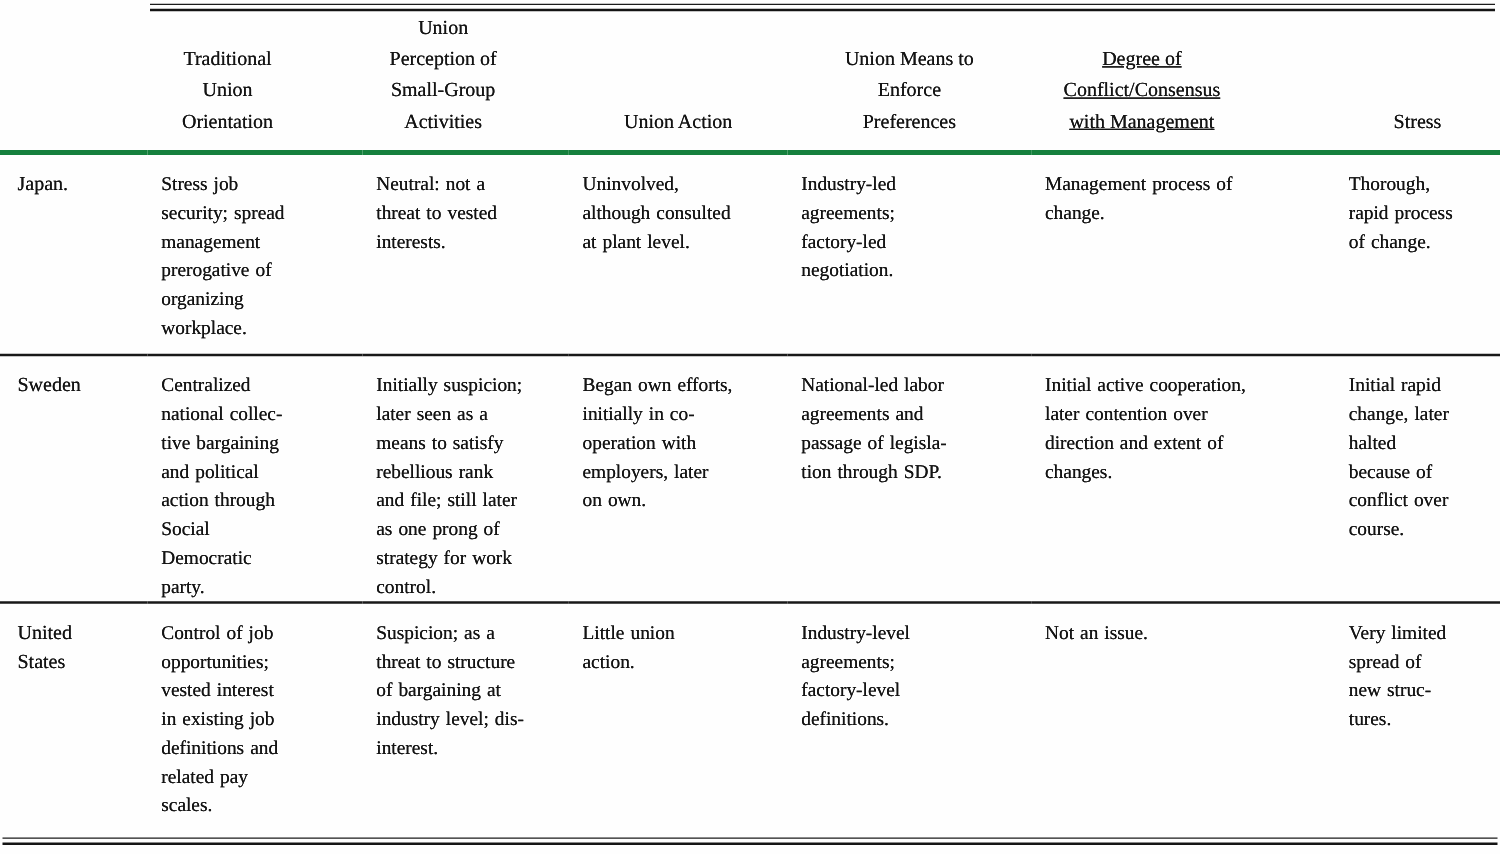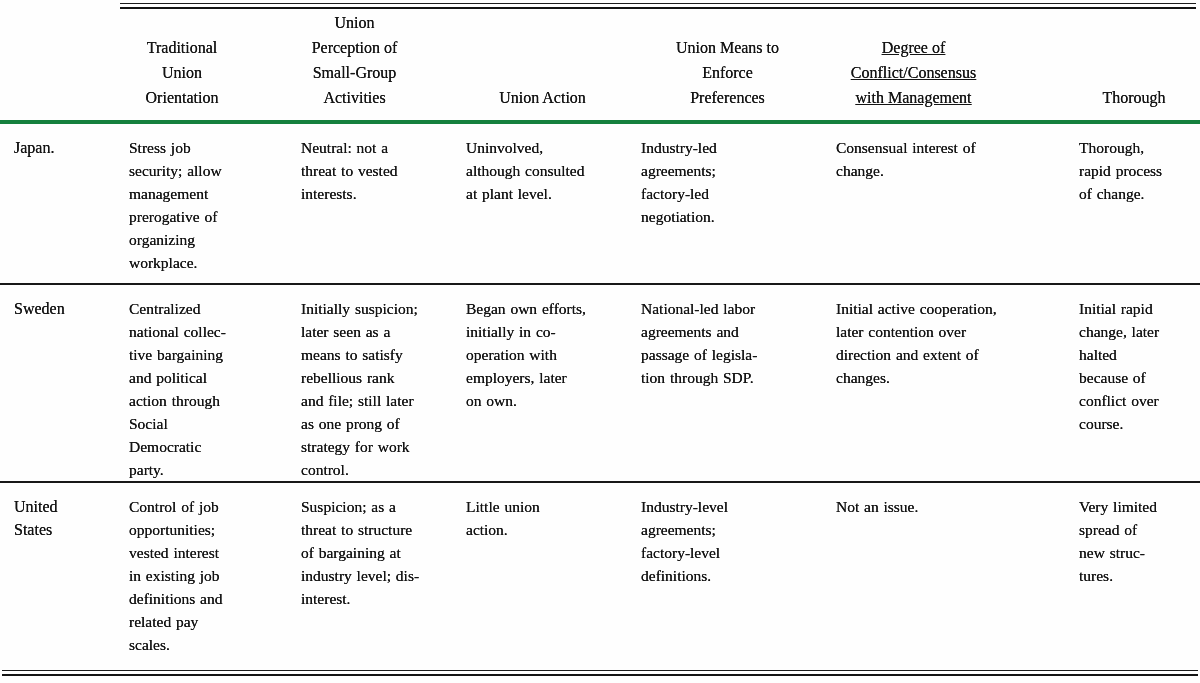--- a/index.html
+++ b/index.html
@@ -107,43 +107,43 @@
 Perception of
 Small-Group
 Activities</th>
         <th class="c3">Union Action</th>
         <th class="c4">Union Means to
 Enforce
 Preferences</th>
         <th class="c5">Degree of
 Conflict/Consensus
 with Management</th>
-        <th class="c6">Thorough</th>
+        <th class="c6">Stress</th>
       </tr>
     </thead>
     <tbody>
       <tr class="r0">
         <td class="label">Japan.</td>
         <td>Stress job
-security; allow
+security; spread
 management
 prerogative of
 organizing
 workplace.</td>
         <td>Neutral: not a
 threat to vested
 interests.</td>
         <td>Uninvolved,
 although consulted
 at plant level.</td>
         <td>Industry-led
 agreements;
 factory-led
 negotiation.</td>
-        <td>Consensual interest of
+        <td>Management process of
 change.</td>
         <td>Thorough,
 rapid process
 of change.</td>
       </tr>
       <tr class="r1">
         <td class="label">Sweden</td>
         <td>Centralized
 national collec-
 tive bargaining

